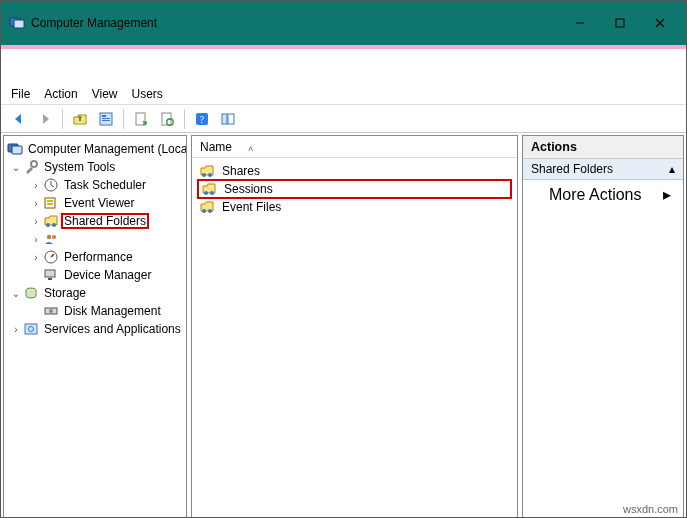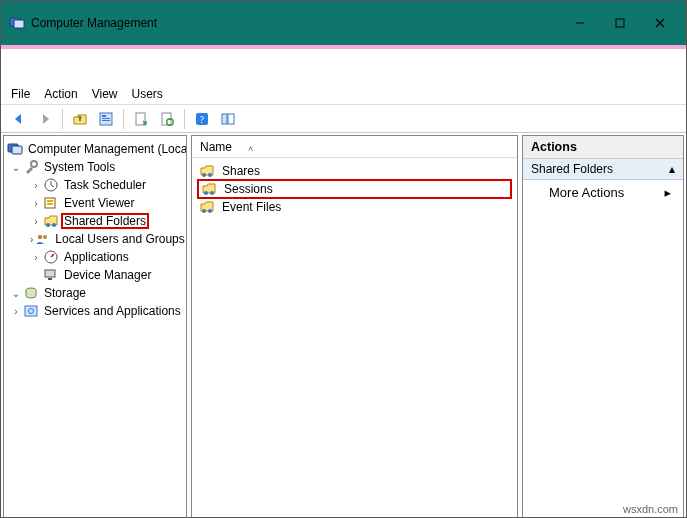--- a/index.html
+++ b/index.html
@@ -101,21 +101,21 @@
   .act-head {
     background:#f0f0f0; border-bottom:1px solid #ccc;
     font-weight:600; padding:4px 8px; font-size:12.5px;
   }
   .act-group {
     background:#e6eef8; border-bottom:1px solid #b8c6dc;
     padding:3px 8px; font-size:12px;
     display:flex; justify-content:space-between; align-items:center;
   }
   .act-item {
-    padding:5px 12px 5px 26px; font-size:13px;
+    padding:5px 12px 5px 26px; font-size:16px;
     display:flex; justify-content:space-between; align-items:center;
   }
   
   .hscroll-strip {
     position:absolute; bottom:0; left:0; right:0; height:16px;
     background:#f0f0f0; border-top:1px solid #ccc;
   }
   
   .watermark {
     position:absolute; right:8px; bottom:2px;
@@ -284,33 +284,32 @@
               <li>
                   <div class="row depth2">
                 <span class="exp">›</span>
                 <span class="ticon">
                       <svg width="16" height="16" viewBox="0 0 16 16">
                         <circle cx="6" cy="6" r="2.2" fill="#c08040"></circle>
                         <path d="M2 13 Q6 9 10 13 Z" fill="#3a78c8"></path>
                         <circle cx="11" cy="6" r="2" fill="#c08040"></circle>
                       </svg>
                     </span>
-                <span class="label">Local Users and Groups</span>
               </div>
                 </li>
               <li>
                   <div class="row depth2">
                 <span class="exp">›</span>
                 <span class="ticon">
                       <svg width="16" height="16" viewBox="0 0 16 16">
                         <circle cx="8" cy="8" r="6" fill="#fff" stroke="#555"></circle>
                         <path d="M8 8 L11 5" stroke="#d40000" stroke-width="1.5"></path>
                       </svg>
                     </span>
-                <span class="label">Applications</span>
+                <span class="label">Performance</span>
               </div>
                 </li>
               <li>
                   <div class="row depth2">
                 <span class="exp empty">·</span>
                 <span class="ticon">
                       <svg width="16" height="16" viewBox="0 0 16 16">
                         <rect x="2" y="3" width="10" height="7" fill="#d9d9d9" stroke="#555"></rect>
                         <rect x="5" y="11" width="4" height="2" fill="#555"></rect>
                       </svg>
@@ -324,20 +323,34 @@
             <div class="row depth1">
               <span class="exp">⌄</span>
               <span class="ticon">
                   <svg width="16" height="16" viewBox="0 0 16 16">
                     <ellipse cx="8" cy="5" rx="5" ry="2" fill="#d9e6c6" stroke="#6a8a3a"></ellipse>
                     <path d="M3 5 L3 11 A5 2 0 0 0 13 11 L13 5" fill="#d9e6c6" stroke="#6a8a3a"></path>
                   </svg>
                 </span>
               <span class="label">Storage</span>
             </div>
+            <ul>
+              <li>
+                  <div class="row depth2">
+                <span class="exp empty">·</span>
+                <span class="ticon">
+                      <svg width="16" height="16" viewBox="0 0 16 16">
+                        <rect x="2" y="5" width="12" height="6" fill="#d9d9d9" stroke="#555"></rect>
+                        <circle cx="8" cy="8" r="2" fill="#888"></circle>
+                      </svg>
+                    </span>
+                <span class="label">Disk Management</span>
+              </div>
+                </li>
+            </ul>
           </li>
           <li>
             <div class="row depth1">
               <span class="exp">›</span>
               <span class="ticon">
                   <svg width="16" height="16" viewBox="0 0 16 16">
                     <rect x="2" y="3" width="12" height="10" fill="#cfe2ff" stroke="#3a78c8"></rect>
                     <circle cx="8" cy="8" r="2.5" fill="none" stroke="#3a78c8"></circle>
                   </svg>
                 </span>

